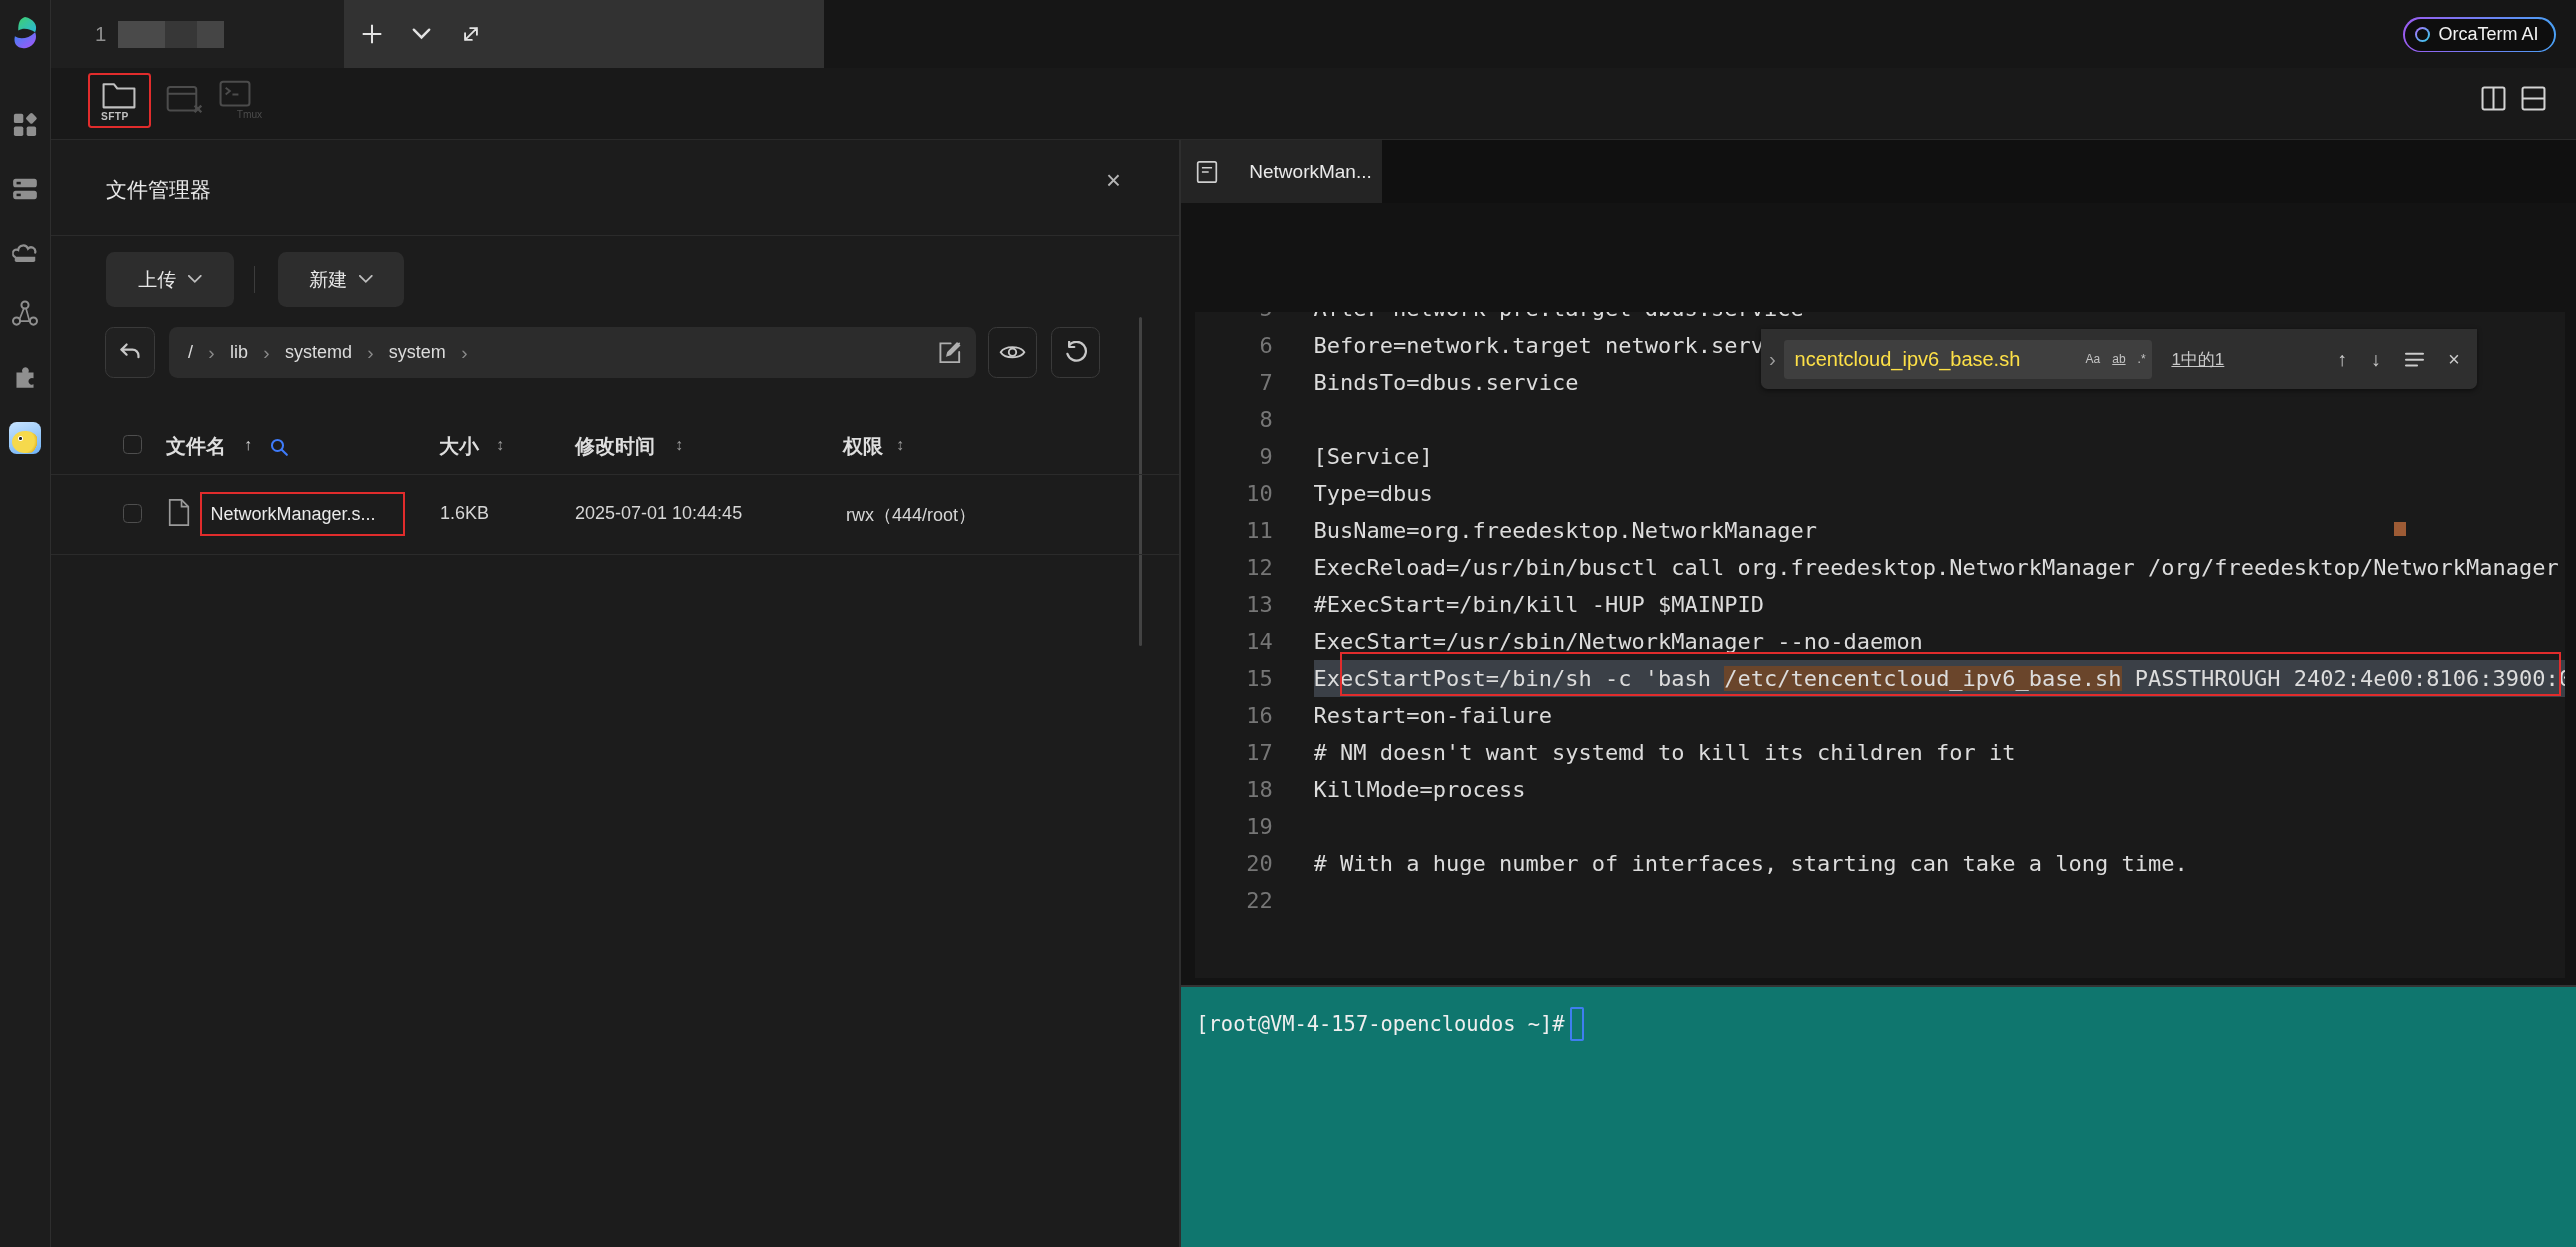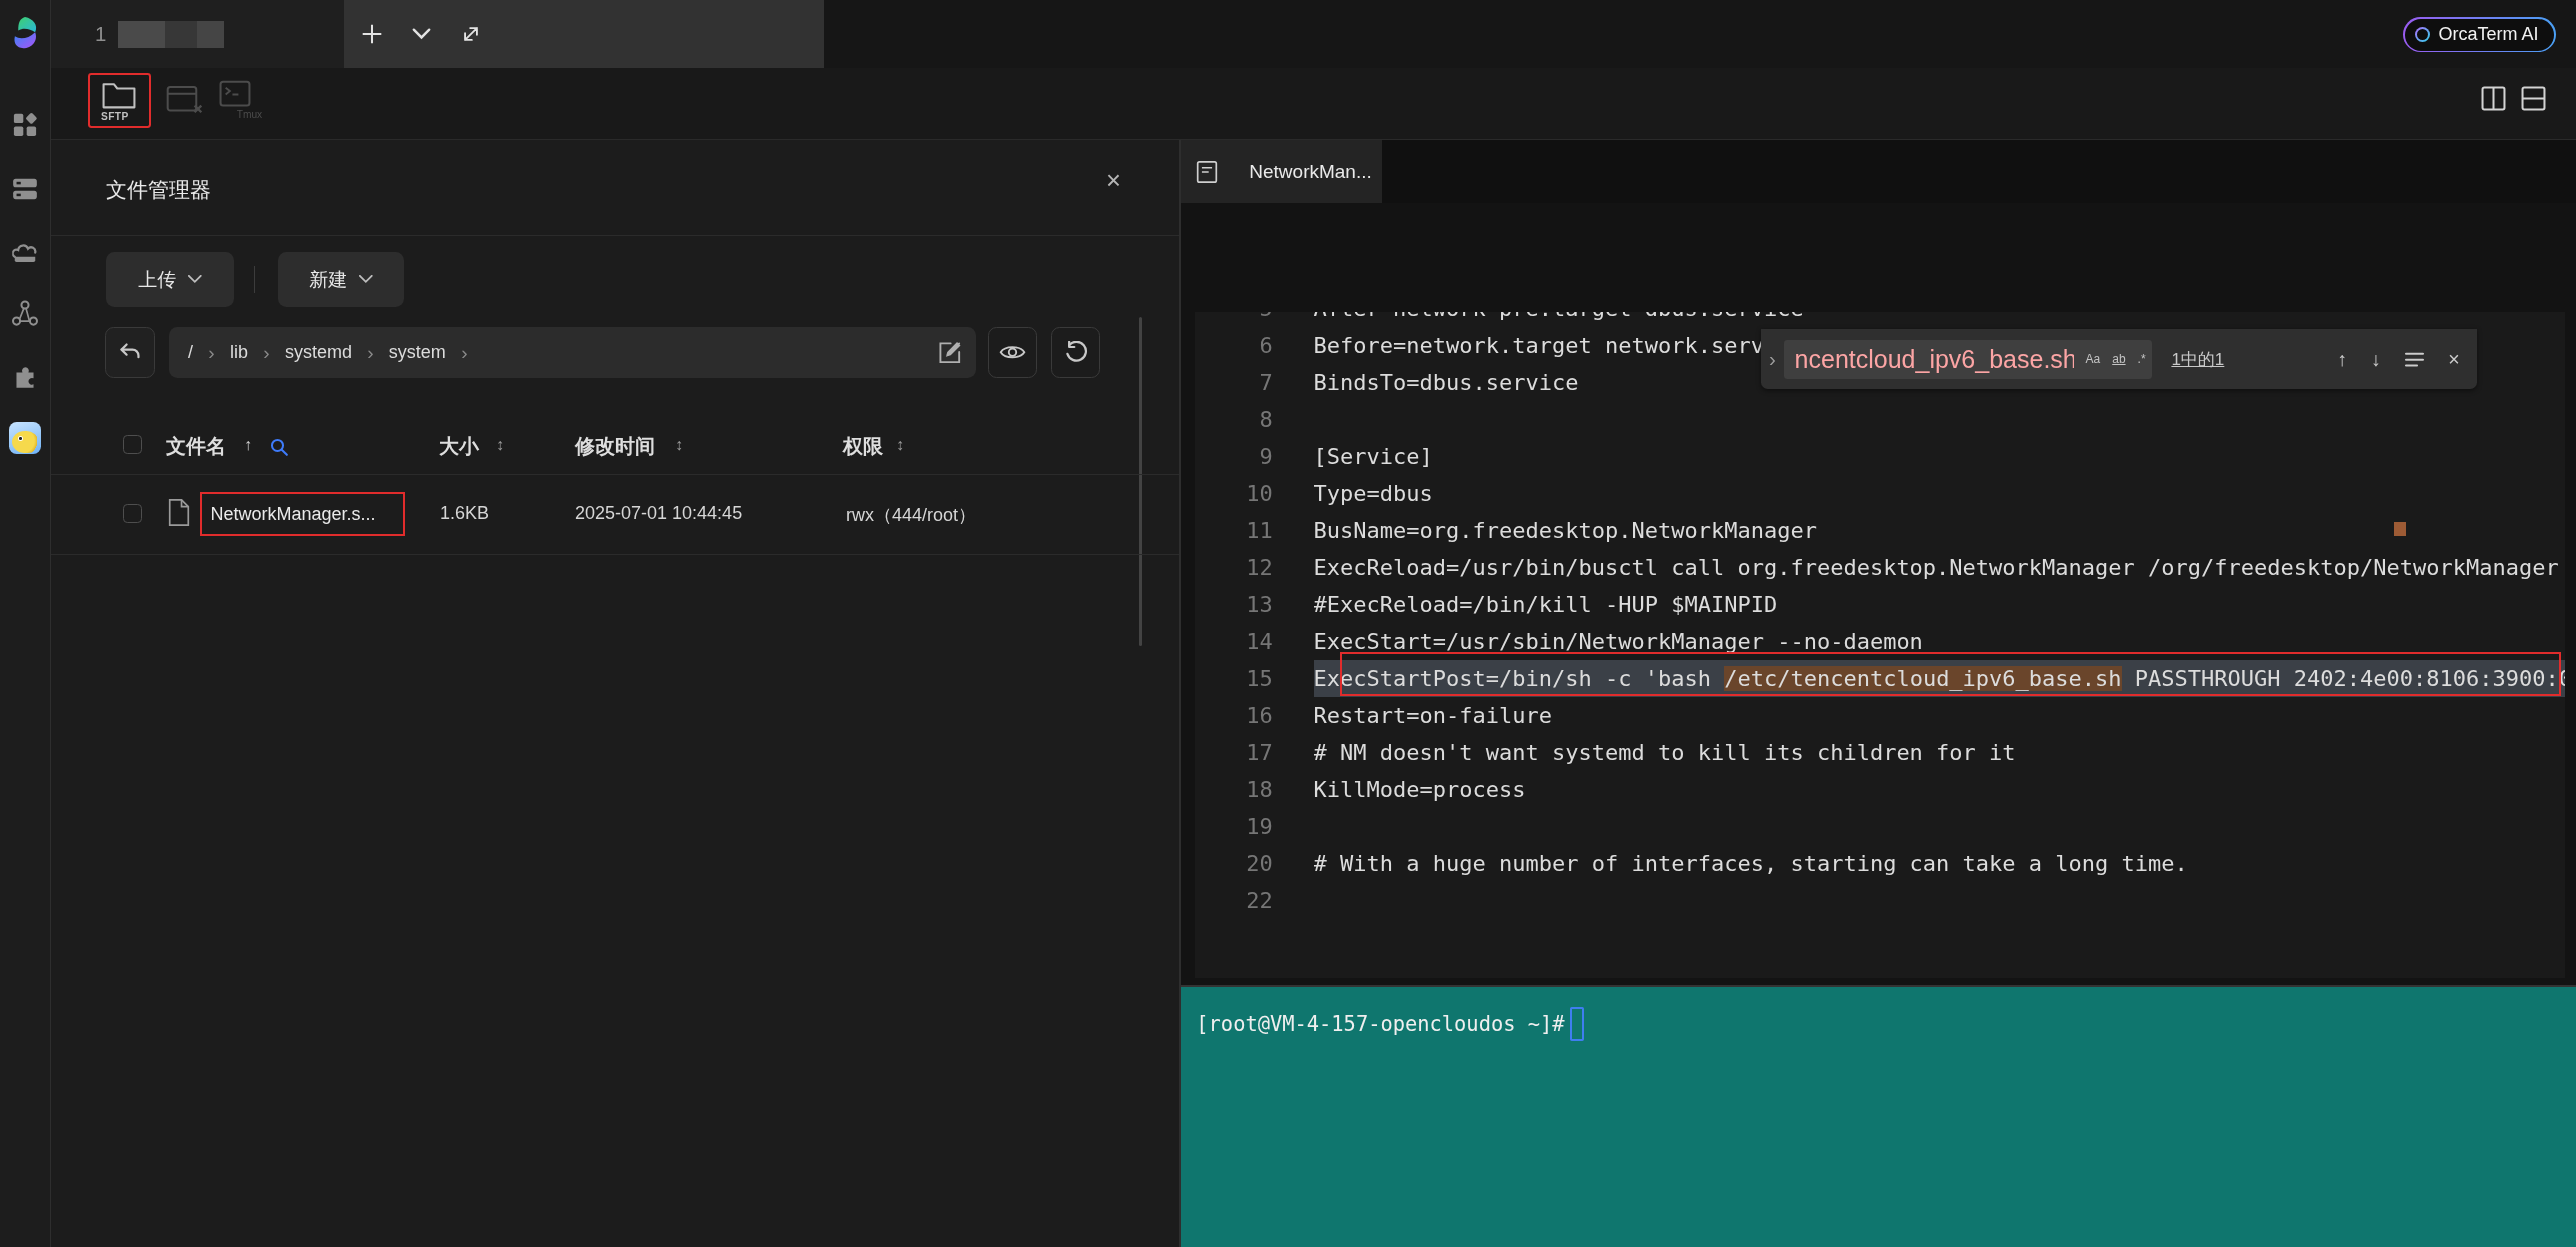--- a/index.html
+++ b/index.html
@@ -90,21 +90,21 @@
   .ct { flex:1; margin-left:34px; overflow:hidden; color:#dcdcdc; font-family:"DejaVu Sans Mono","Liberation Mono",monospace; }
   .sel .ct { background:#3b4047; }
   .match { background:#6a452b; }
   #box15 { position:absolute; left:145px; right:3.4px; top:340px; height:44px; border:2.6px solid #e12c2c; pointer-events:none; }
   #mini-marker { position:absolute; left:1199px; top:210px; width:12px; height:13.6px; background:#9d5b35; }
 
   
   #find { position:absolute; left:566px; top:17px; width:716px; height:60px; background:#2f2f2f; border-radius:0 0 6.8px 6.8px; box-shadow:0 1.7px 5.1px rgba(0,0,0,.45); display:flex; align-items:center; padding:0 17px 0 8.5px; }
   #find .chev { color:#9c9c9c; font-size:20.4px; margin-right:8.5px; }
   #find-input { width:368px; height:39px; background:#3f3f3f; border-radius:3.4px; display:flex; align-items:center; padding:0 6.8px 0 10.2px; }
-  #find-query { flex:1; font-size:25px; color:#fca5a5; overflow:hidden; white-space:nowrap; font-family:"Liberation Sans",sans-serif; }
+  #find-query { flex:1; font-size:20px; color:#fde047; overflow:hidden; white-space:nowrap; font-family:"Liberation Sans",sans-serif; }
   .find-toggle { font-size:12px; color:#c4c4c4; margin-left:12px; }
   .find-toggle.word { text-decoration:underline; }
   #find-count { font-size:17px; color:#c8c8c8; margin-left:19px;text-decoration:underline; }
   #find-actions { margin-left:auto; display:flex; align-items:center; gap:24px; color:#cccccc; }
   #find-actions .fa { font-size:19.6px; }
 
   #hdiv2 { position:absolute; left:0; top:845px; width:1395px; height:1.7px; background:#333333; }
   #terminal { position:absolute; left:0; top:847px; width:1395px; height:261px; background:#0f766e; }
   #prompt { position:absolute; left:15.3px; top:20.4px; font-size:20.4px; color:#efefef; display:flex; align-items:center; }
   #cursor { display:inline-block; width:14.5px; height:34px; border:2.6px solid #3f7ef0; border-radius:1.7px; margin-left:5.1px; }
@@ -349,21 +349,21 @@
       <div id="code-box">
         <div id="code-lines">
             <div class="cl"><span class="ln">5</span><span class="ct">After=network-pre.target dbus.service</span></div>
             <div class="cl"><span class="ln">6</span><span class="ct">Before=network.target network.service</span></div>
             <div class="cl"><span class="ln">7</span><span class="ct">BindsTo=dbus.service</span></div>
             <div class="cl"><span class="ln">8</span><span class="ct"></span></div>
             <div class="cl"><span class="ln">9</span><span class="ct">[Service]</span></div>
             <div class="cl"><span class="ln">10</span><span class="ct">Type=dbus</span></div>
             <div class="cl"><span class="ln">11</span><span class="ct">BusName=org.freedesktop.NetworkManager</span></div>
             <div class="cl"><span class="ln">12</span><span class="ct">ExecReload=/usr/bin/busctl call org.freedesktop.NetworkManager /org/freedesktop/NetworkManager org.freedesktop.NetworkManager Reload</span></div>
-            <div class="cl"><span class="ln">13</span><span class="ct">#ExecReload=/bin/kill -HUP $MAINPID</span></div>
+            <div class="cl"><span class="ln">13</span><span class="ct">#ExecStart=/bin/kill -HUP $MAINPID</span></div>
             <div class="cl"><span class="ln">14</span><span class="ct">ExecStart=/usr/sbin/NetworkManager --no-daemon</span></div>
             <div class="cl sel"><span class="ln">15</span><span class="ct">ExecStartPost=/bin/sh -c 'bash <span class="match">/etc/tencentcloud_ipv6_base.sh</span> PASSTHROUGH 2402:4e00:8106:3900:0:9d40:</span></div>
             <div class="cl"><span class="ln">16</span><span class="ct">Restart=on-failure</span></div>
             <div class="cl"><span class="ln">17</span><span class="ct"># NM doesn't want systemd to kill its children for it</span></div>
             <div class="cl"><span class="ln">18</span><span class="ct">KillMode=process</span></div>
             <div class="cl"><span class="ln">19</span><span class="ct"></span></div>
             <div class="cl"><span class="ln">20</span><span class="ct"># With a huge number of interfaces, starting can take a long time.</span></div>
             <div class="cl"><span class="ln">22</span><span class="ct"></span></div>
           </div>
         <div id="box15"></div>

